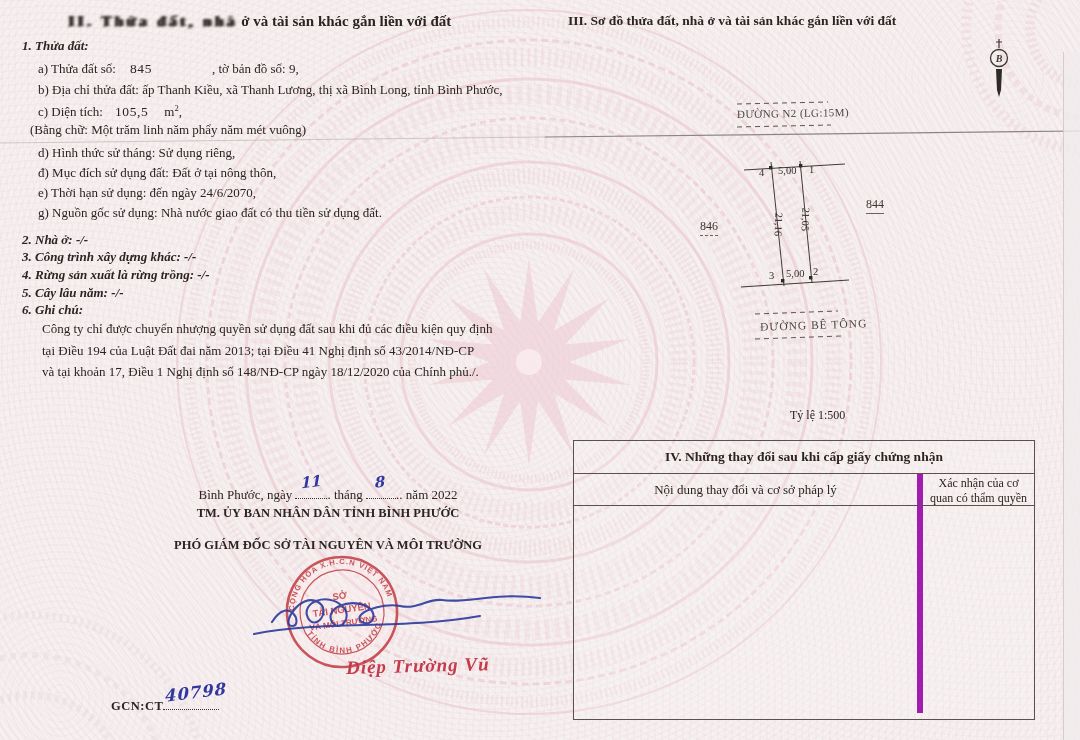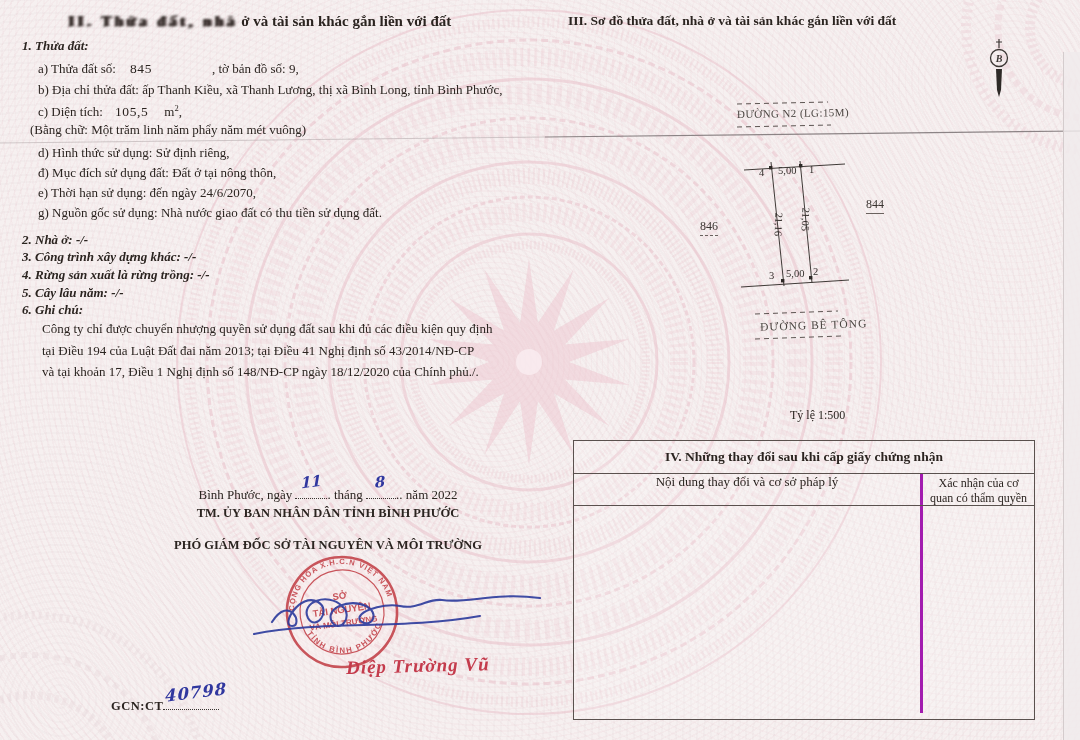--- a/index.html
+++ b/index.html
@@ -33,21 +33,21 @@
   }
   .sig-center{position:absolute;left:138px;width:380px;text-align:center;}
   .dim{position:absolute;font-size:10.5px;color:#332e2b;white-space:nowrap;}
   .diag-label{position:absolute;color:#4c4642;white-space:nowrap;}
   .neighbor{position:absolute;font-size:12px;color:#3a3430;}
   
   #tbl{position:absolute;left:573px;top:440px;width:462px;height:280px;border:1px solid #5a514e;box-sizing:border-box;background:rgba(255,255,255,.14);}
   #tbl .row-title{height:32px;border-bottom:1px solid #5a514e;display:flex;align-items:center;justify-content:center;}
   #tbl .row-head{height:31px;border-bottom:1px solid #5a514e;display:flex;}
   #tbl .row-body{display:flex;height:207px;}
-  #tbl .cell-l{width:349px;border-right:3px solid #a21caf;display:flex;justify-content:center;box-sizing:border-box;}
+  #tbl .cell-l{width:349px;border-right:6px solid #a21caf;display:flex;align-items:center;justify-content:center;box-sizing:border-box;}
   #tbl .cell-r{flex:1;display:flex;align-items:flex-end;justify-content:center;text-align:center;}
   .edge-strip{position:absolute;left:1063px;top:52px;right:0;bottom:0;background:rgba(240,235,236,.8);border-left:1px solid #d4cccd;}
   svg{position:absolute;}
   .nowrapsvg{overflow:visible;}
 </style>
 </head>
 <body>
 
 <div id="page">
 
@@ -97,21 +97,21 @@
     <span>a) Thửa đất số:</span><span class="typed" style="margin-left:14px;">845</span><span style="margin-left:60px;">, tờ bản đồ số: 9,</span>
   </div>
 
   <div class="t" style="left:38px;top:83px;">b) Địa chỉ thửa đất: ấp Thanh Kiều, xã Thanh Lương, thị xã Bình Long, tỉnh Bình Phước,</div>
 
   <div class="t" style="left:38px;top:104px;">
     <span>c) Diện tích:</span><span class="typed" style="margin-left:12px;">105,5</span><span style="margin-left:16px;">m</span><sup>2</sup><span>,</span>
   </div>
 
   <div class="t" style="left:30px;top:123px;">(Bằng chữ: Một trăm linh năm phẩy năm mét vuông)</div>
-  <div class="t" style="left:38px;top:146px;">d) Hình thức sử dụng: Sử định riêng,</div>
+  <div class="t" style="left:38px;top:146px;">d) Hình thức sử tháng: Sử dụng riêng,</div>
   <div class="t" style="left:38px;top:166px;">đ) Mục đích sử dụng đất: Đất ở tại nông thôn,</div>
   <div class="t" style="left:38px;top:186px;">e) Thời hạn sử dụng: đến ngày 24/6/2070,</div>
   <div class="t" style="left:38px;top:206px;">g) Nguồn gốc sử dụng: Nhà nước giao đất có thu tiền sử dụng đất.</div>
 
   <div class="t bi" style="left:22px;top:233px;">2. Nhà ở: -/-</div>
   <div class="t bi" style="left:22px;top:250px;">3. Công trình xây dựng khác: -/-</div>
   <div class="t bi" style="left:22px;top:268px;">4. Rừng sản xuất là rừng trồng: -/-</div>
   <div class="t bi" style="left:22px;top:286px;">5. Cây lâu năm: -/-</div>
   <div class="t bi" style="left:22px;top:303px;">6. Ghi chú:</div>
 

